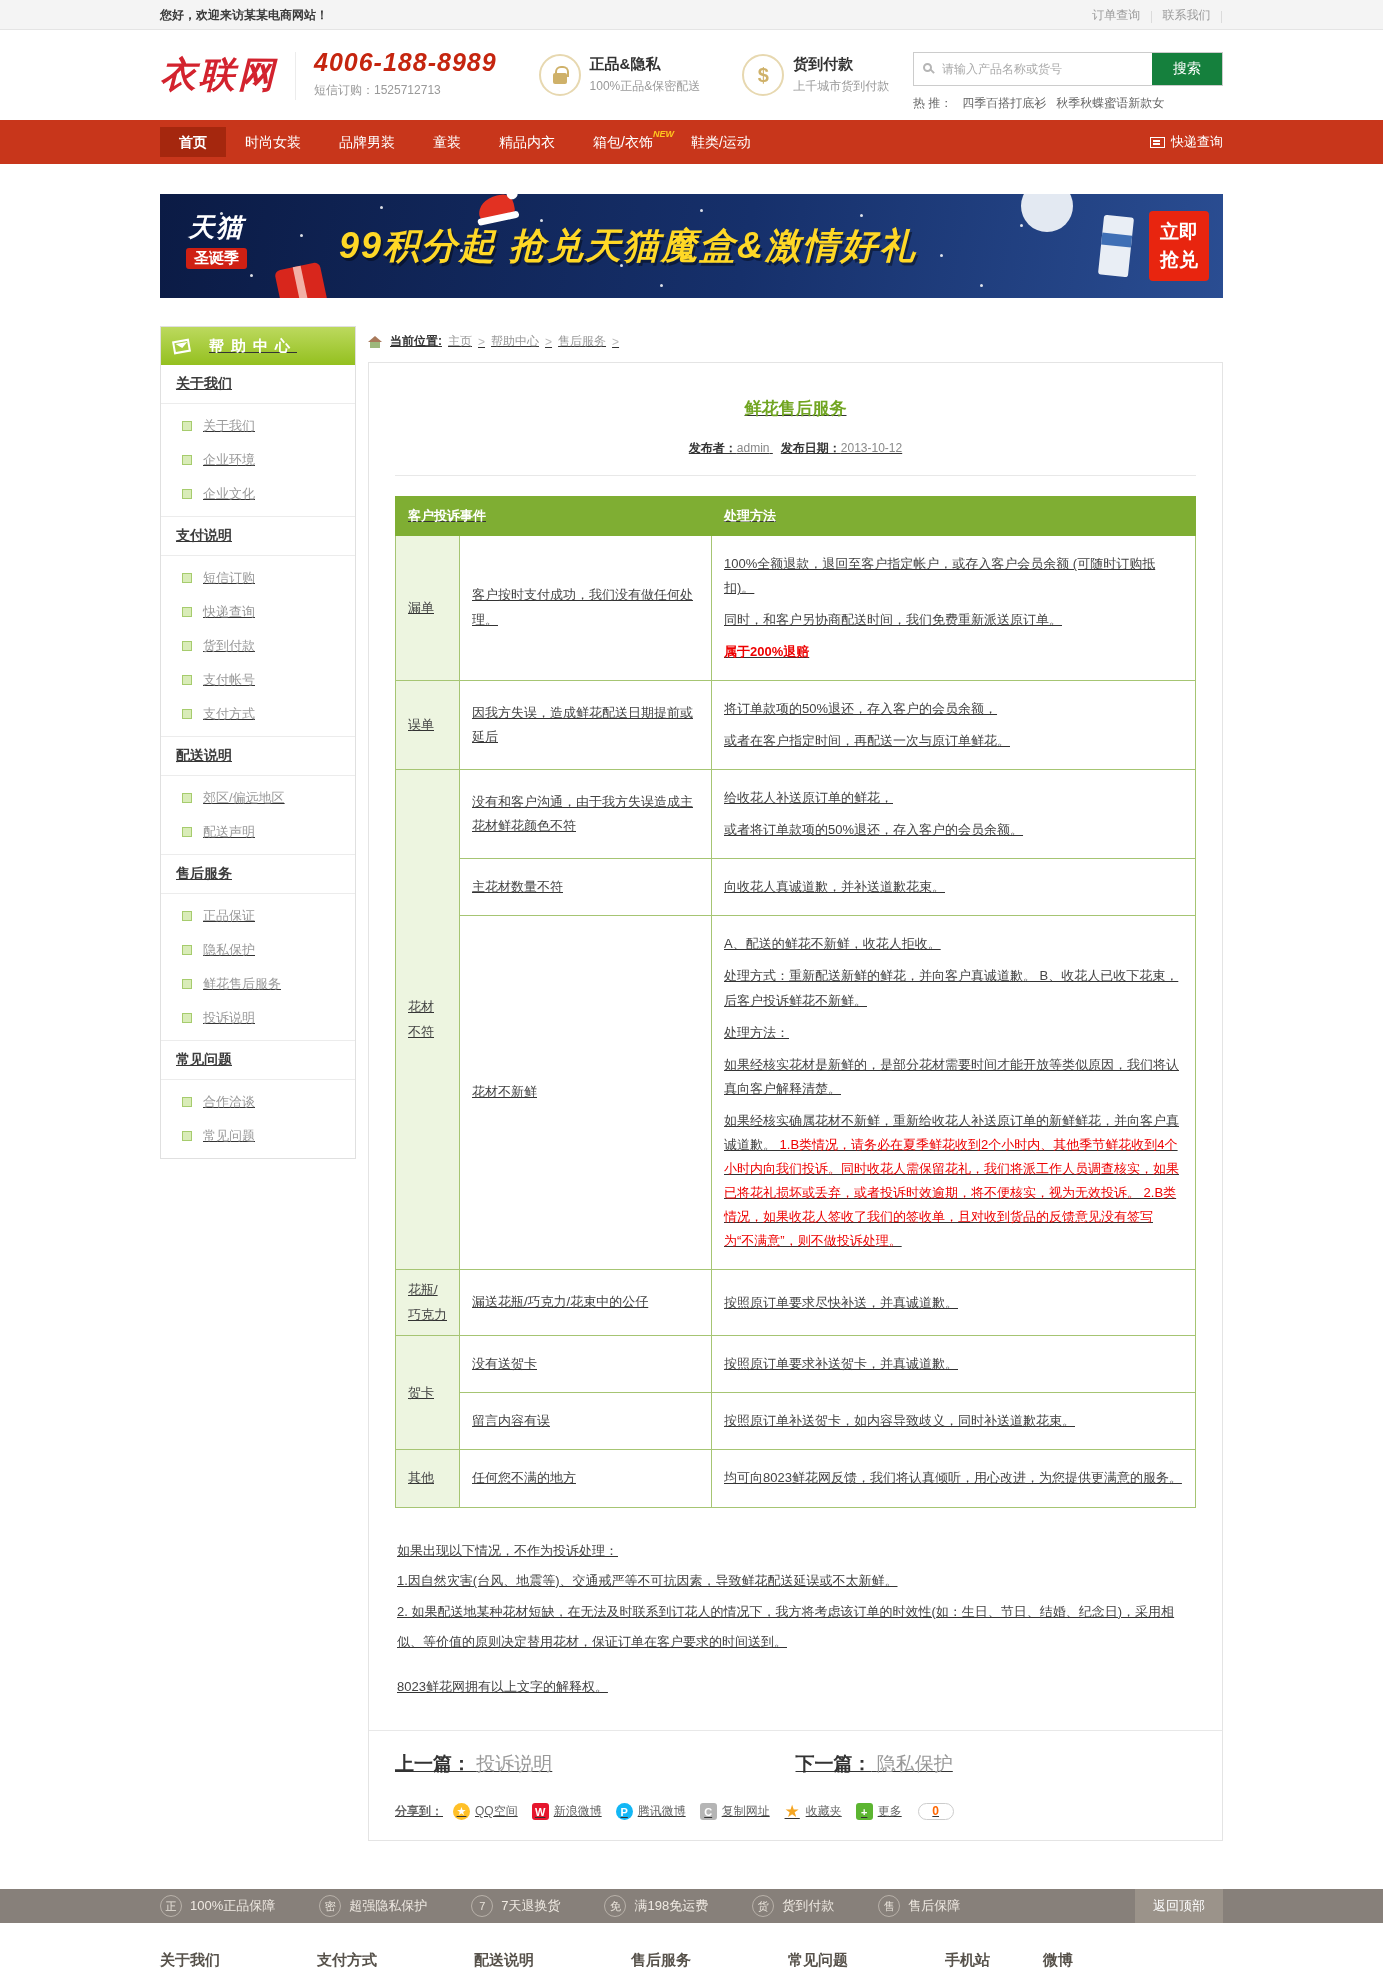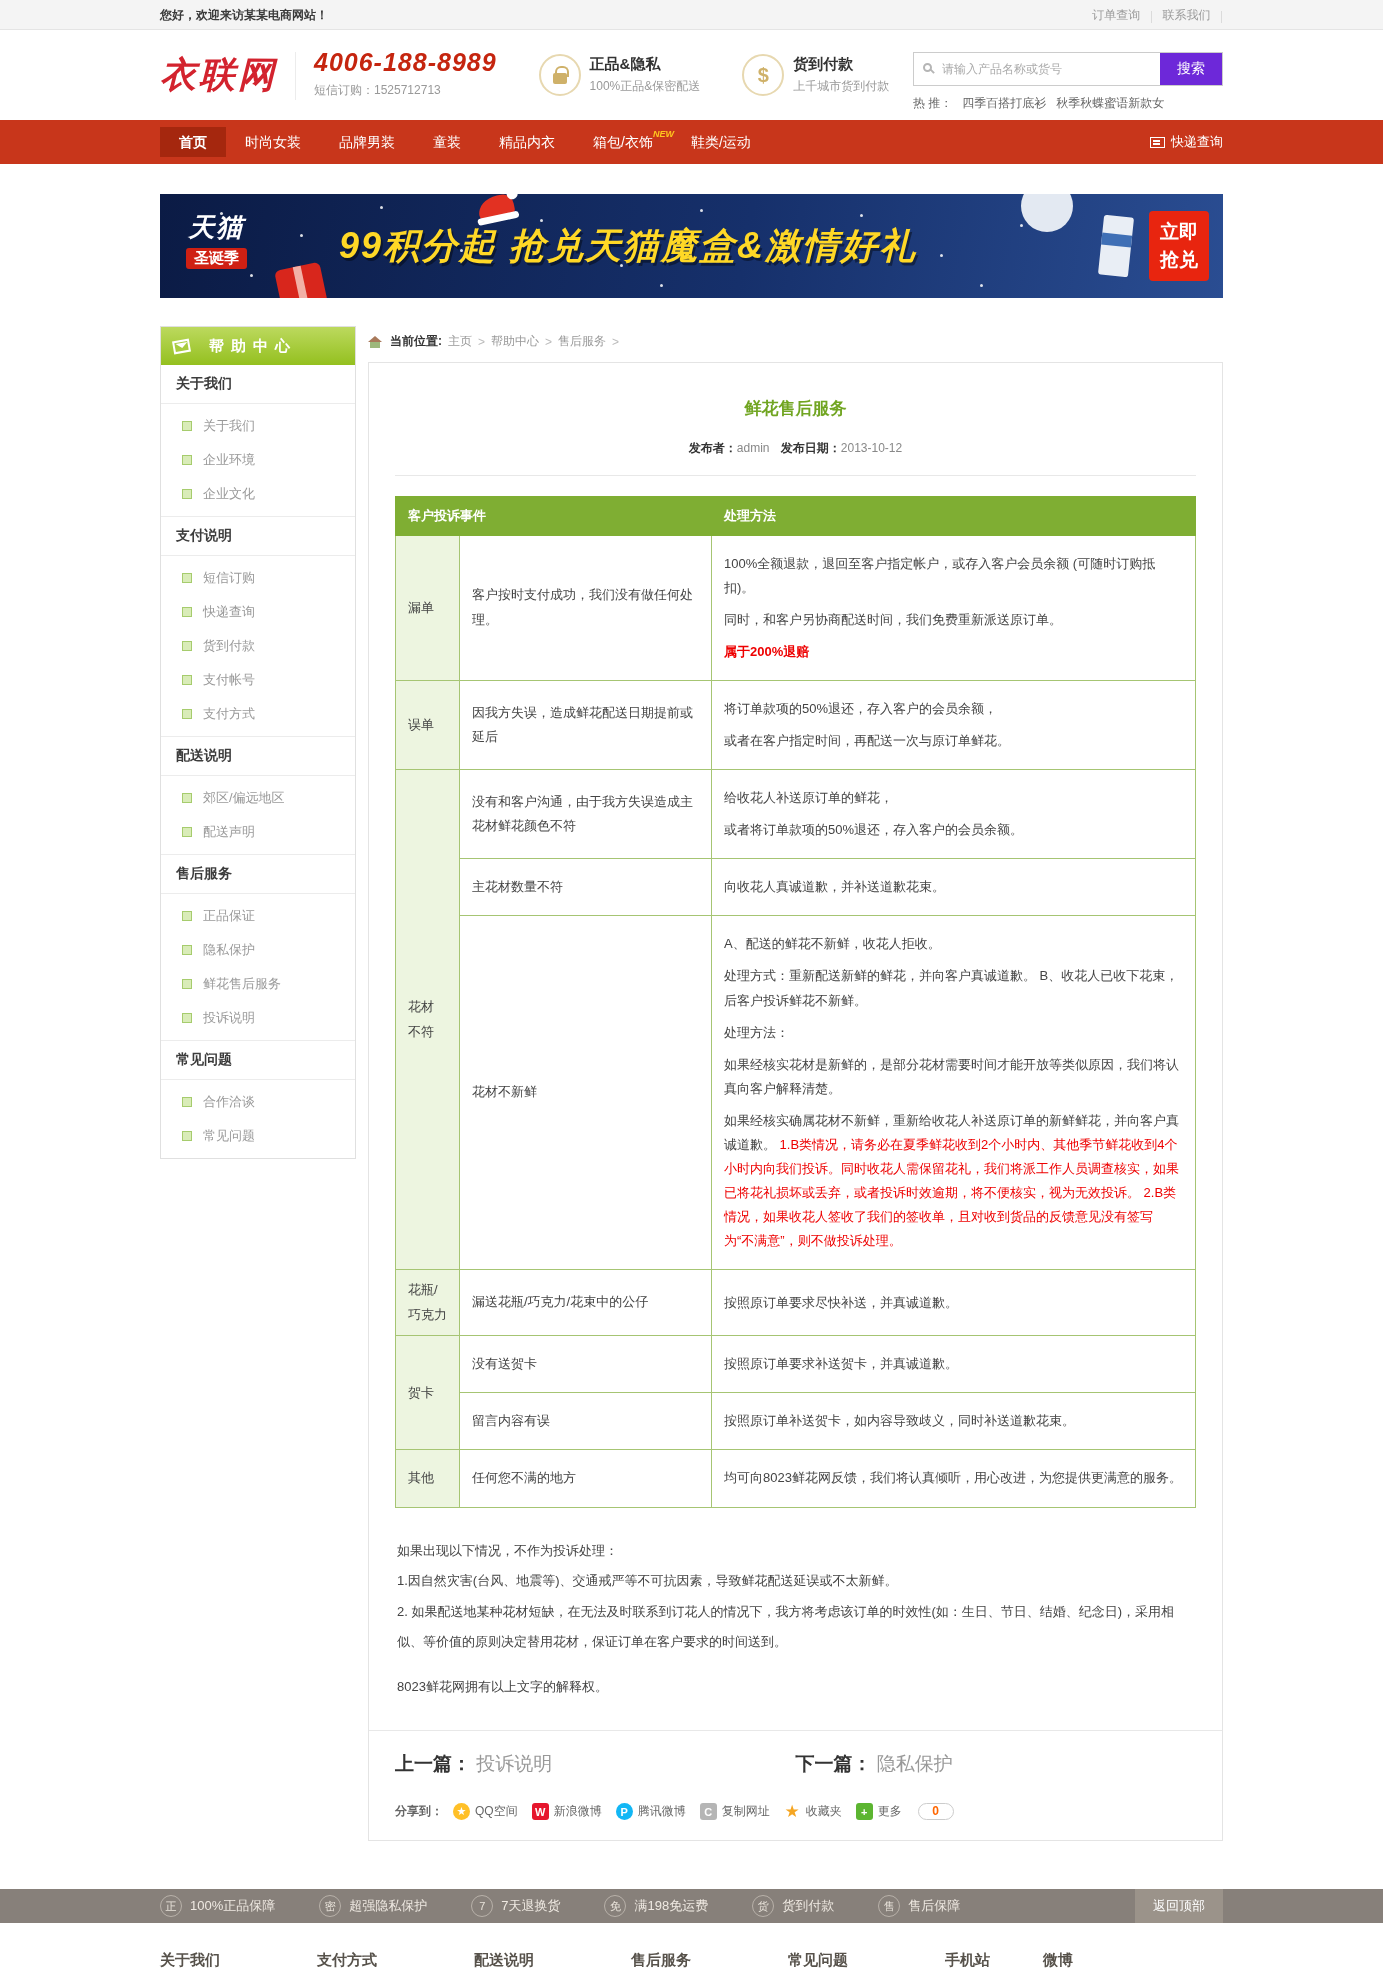--- a/index.html
+++ b/index.html
@@ -36,21 +36,21 @@
   .hfeat-desc { font-size:12px; color:#999; margin-top:4px; }
   .search-area { margin-left:auto; width:310px; margin-top:6px; }
   .search-box { display:flex; border:1px solid #ccc; height:34px; position:relative; background:#fff; }
   .mag { position:absolute; left:9px; top:10px; width:9px; height:9px;
          border:2px solid #b5b5b5; border-radius:50%; }
   .mag::after { content:""; position:absolute; width:2px; height:6px; background:#b5b5b5;
          transform:rotate(-45deg); right:-3px; bottom:-4px; }
   .search-box input { flex:1; border:none; outline:none; padding:0 8px 0 28px;
          font-size:12px; color:#666; font-family:inherit; }
   .search-box input::placeholder { color:#aaa; }
-  .search-btn { width:62px; background:#6d28d9; color:#fff; border:none; font-size:14px;
+  .search-btn { width:70px; background:#15803d; color:#fff; border:none; font-size:14px;
          cursor:pointer; font-family:Liberation Serif, serif; }
   .hot { margin-top:9px; font-size:12px; color:#666; }
   .hot a { color:#666; margin-left:10px; }
 
   
   .main-nav { background:#c8361b; }
   .main-nav .wrap { display:flex; align-items:center; height:44px; }
   .nav-item { color:#fff; font-size:14px; line-height:30px; padding:0 19px; position:relative; }
   .nav-item.active { background:#a5270e; font-weight:bold; }
   .badge-new { position:absolute; top:-8px; right:-2px; color:#ffc71e; font-size:9px;
@@ -86,21 +86,21 @@
             border-radius:80% 40% 8px 8px / 100% 70% 8px 8px; transform:rotate(-12deg); }
   .banner-hat::before { content:""; position:absolute; bottom:-4px; left:-3px; width:42px; height:7px;
             background:#fff; border-radius:4px; }
   .banner-hat::after { content:""; position:absolute; right:-6px; top:-4px; width:11px; height:11px;
             background:#fff; border-radius:50%; }
   .banner-carton { position:absolute; right:92px; top:22px; width:30px; height:60px; background:#e9eef5;
             border-radius:3px; transform:rotate(6deg); }
   .banner-carton::after { content:""; position:absolute; left:0; top:18px; width:100%; height:12px; background:#3f6fb5; }
 
   
-  .content-row { display:flex; gap:12px; margin-top:28px; align-items:flex-start; }
+  .content-row { display:flex; gap:12px; margin-top:28px; align-items:flex-start;text-decoration:underline; }
 
   
   .sidebar { width:196px; border:1px solid #e0e0e0; background:#fff; flex-shrink:0; }
   .side-head { height:38px; background:linear-gradient(#bcd95e,#94c01f); display:flex; align-items:center; }
   .side-head-ic { width:40px; height:38px; display:flex; align-items:center; justify-content:center; }
   .env { width:17px; height:13px; border:2px solid #fff; background:#a8cc3f; transform:rotate(-10deg); position:relative; }
   .env::before { content:""; position:absolute; left:1px; top:1px; border-left:6px solid transparent;
         border-right:6px solid transparent; border-top:5px solid #fff; }
   .side-head-title { color:#fff; font-size:15px; font-weight:bold; letter-spacing:7px; margin-left:8px; }
   .side-sec-title { padding:10px 15px; font-size:14px; font-weight:bold; color:#3c3c3c;

